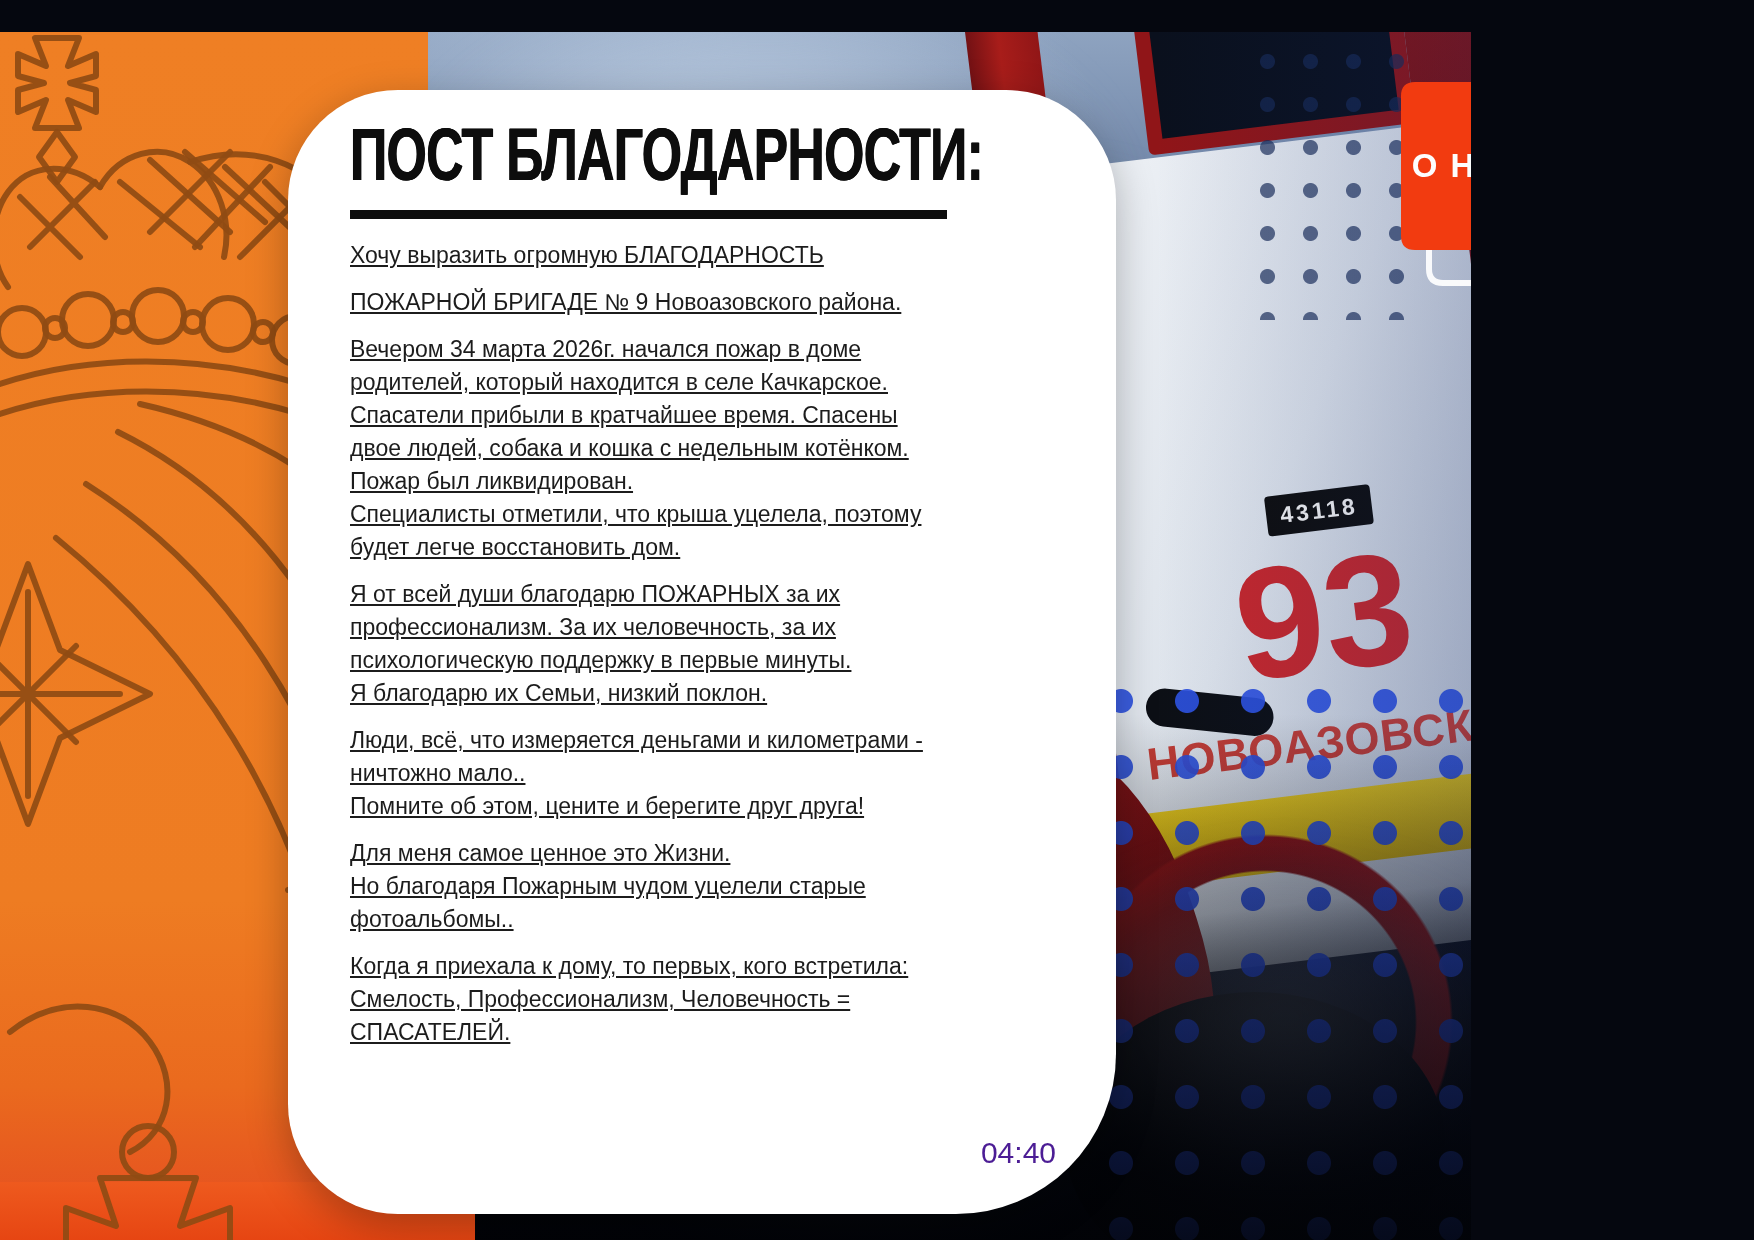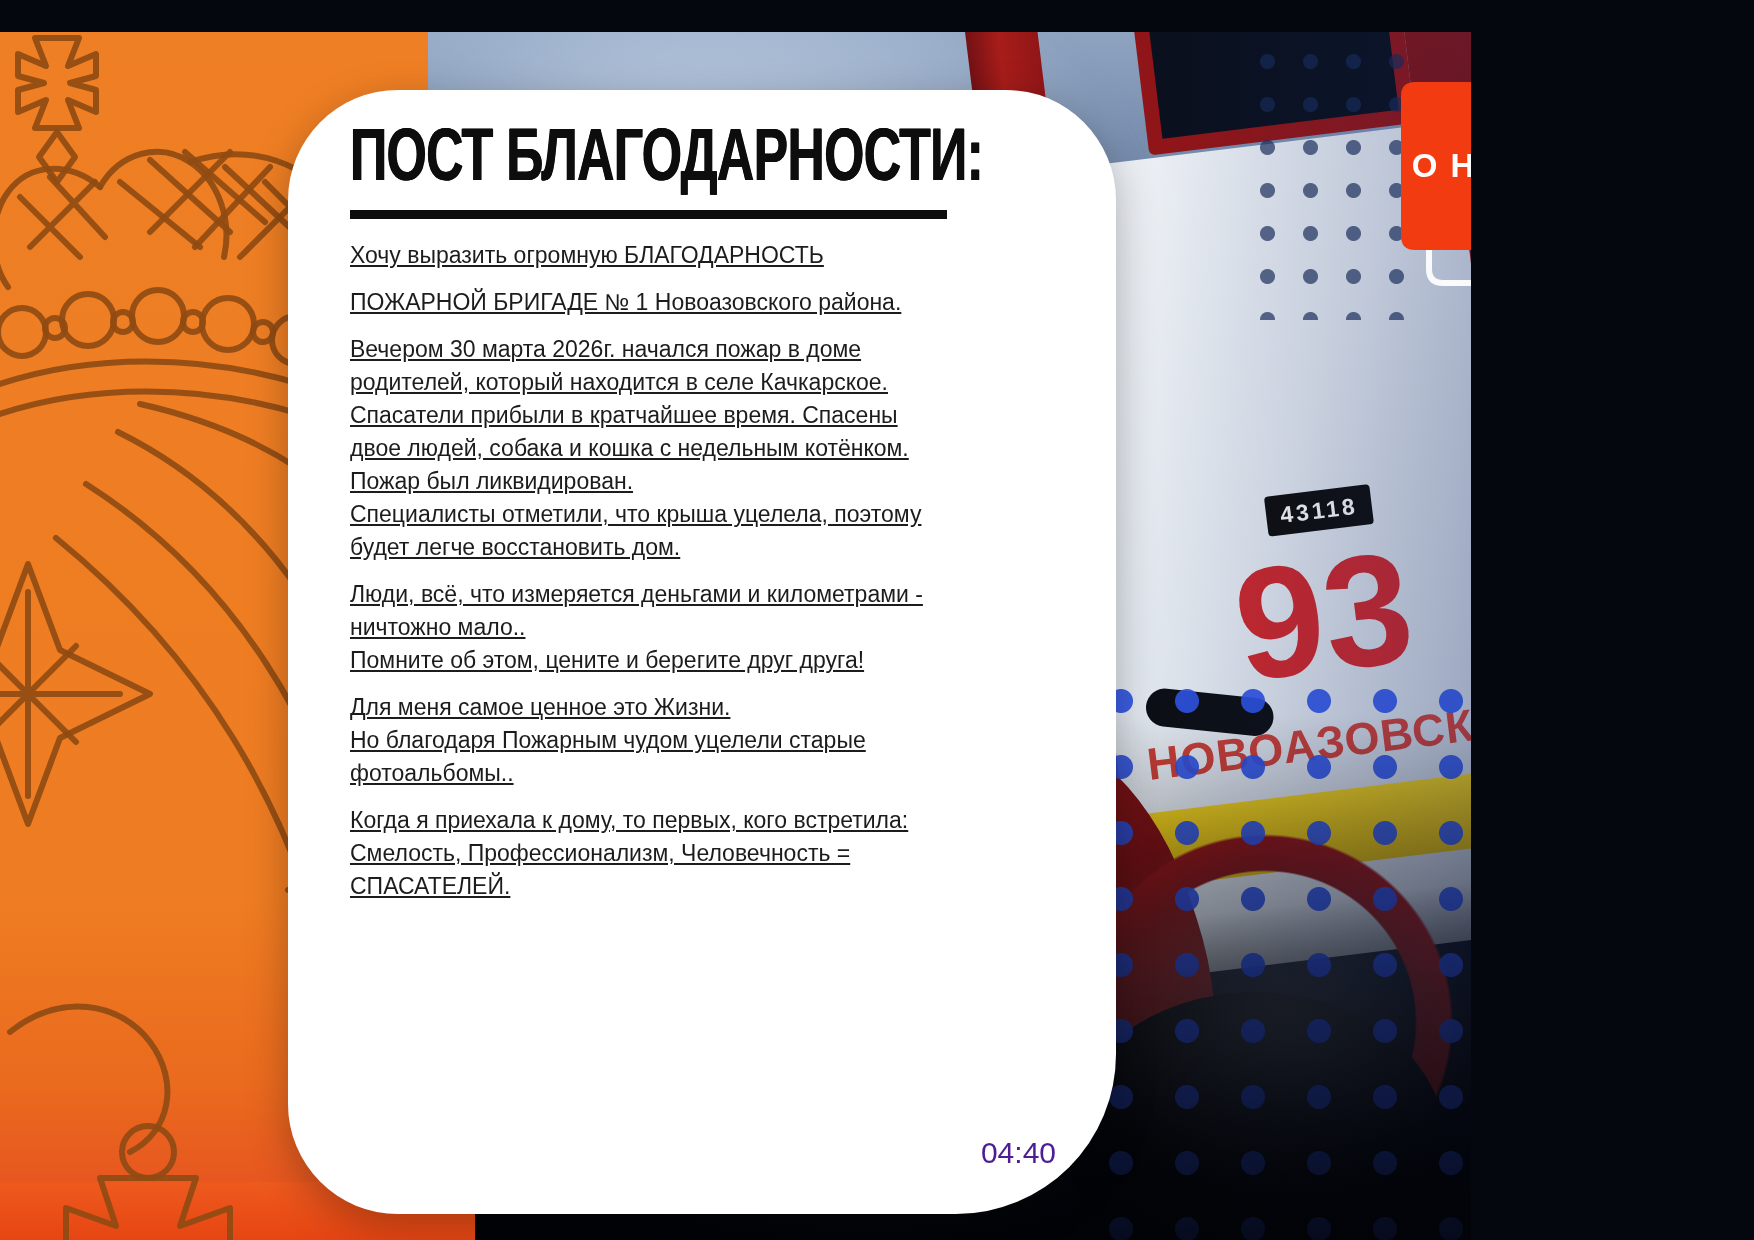--- a/index.html
+++ b/index.html
@@ -172,28 +172,32 @@
     <path d="M10 1000 C60 960 120 970 150 1010 C180 1050 170 1100 130 1120"></path>
     <circle cx="148" cy="1120" r="26"></circle>
     <path d="M100 1146 L196 1146 L180 1194 L230 1176 L230 1240 M66 1240 L66 1176 L116 1194 L100 1146"></path>
   </svg>
 
   <div class="card">
     <h1 class="card-title">ПОСТ БЛАГОДАРНОСТИ:</h1>
     <div class="title-rule"></div>
     <div class="card-text">
       <p class="para">Хочу выразить огромную БЛАГОДАРНОСТЬ</p>
-      <p class="para">ПОЖАРНОЙ БРИГАДЕ № 1 Новоазовского района.</p>
-      <p class="para">Вечером 30 марта 2026г. начался пожар в доме
+      <p class="para">ПОЖАРНОЙ БРИГАДЕ № 9 Новоазовского района.</p>
+      <p class="para">Вечером 34 марта 2026г. начался пожар в доме
 родителей, который находится в селе Качкарское.
 Спасатели прибыли в кратчайшее время. Спасены
 двое людей, собака и кошка с недельным котёнком.
 Пожар был ликвидирован.
 Специалисты отметили, что крыша уцелела, поэтому
 будет легче восстановить дом.</p>
+      <p class="para">Я от всей души благодарю ПОЖАРНЫХ за их
+профессионализм. За их человечность, за их
+психологическую поддержку в первые минуты.
+Я благодарю их Семьи, низкий поклон.</p>
       <p class="para">Люди, всё, что измеряется деньгами и километрами -
 ничтожно мало..
 Помните об этом, цените и берегите друг друга!</p>
       <p class="para">Для меня самое ценное это Жизни.
 Но благодаря Пожарным чудом уцелели старые
 фотоальбомы..</p>
       <p class="para">Когда я приехала к дому, то первых, кого встретила:
 Смелость, Профессионализм, Человечность =
 СПАСАТЕЛЕЙ.</p>
 

